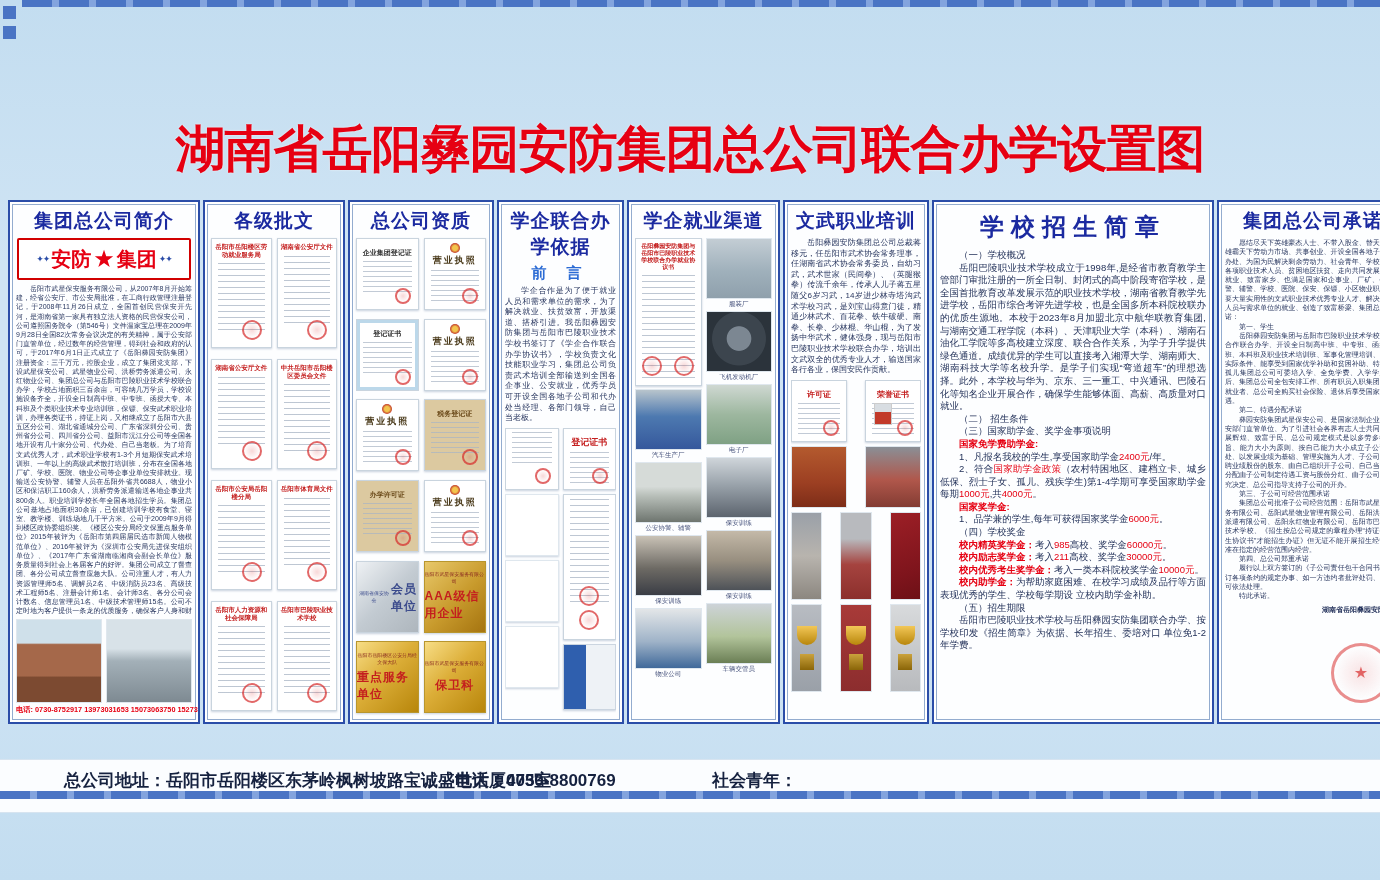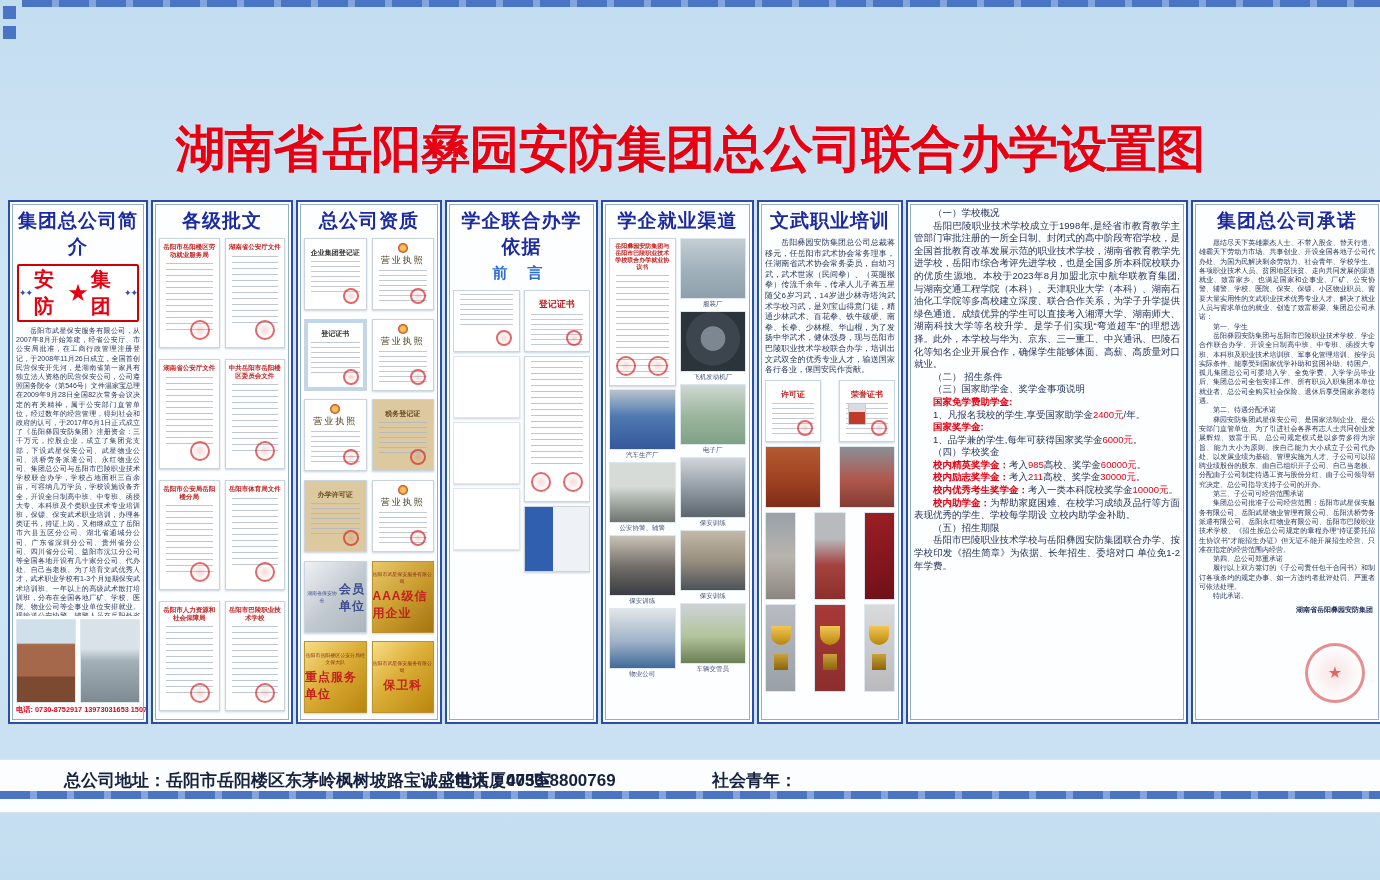--- a/index.html
+++ b/index.html
@@ -18,21 +18,21 @@
   .sq1{top:6px}.sq2{top:26px}
   
   .main-title{position:absolute;top:116px;left:0;right:0;margin:0;text-align:center;
     font-size:50px;font-weight:800;color:#e60012;letter-spacing:-1px;
     text-shadow:0 0 2px rgba(255,255,255,.8);}
   
   .panels{position:absolute;top:200px;left:8px;height:524px;display:flex;gap:3px;}
   .panel{background:#fdfeff;border:2px solid #2b4da8;box-sizing:border-box;
     box-shadow:inset 0 0 0 2px #ffffff, inset 0 0 0 3px #93accf;
     padding:5px 6px;display:flex;flex-direction:column;overflow:hidden;}
-  .p1{width:140px}.p2{width:142px}.p3{width:146px}.p4{width:153px}
+  .p1{width:192px}.p2{width:142px}.p3{width:146px}.p4{width:127px}
   .p5{width:153px}.p6{width:146px}.p7{width:282px}.p8{width:192px}
   .panel h2{margin:1px 0 4px;text-align:center;color:#1b2aa0;font-size:19px;
     font-weight:800;letter-spacing:1px;flex:0 0 auto;}
   .p7 h2{font-size:24px;letter-spacing:7px;margin:4px 0 6px;}
   
   .brand-banner{flex:0 0 38px;border:2px solid #d10000;background:#fff;border-radius:2px;
     display:flex;align-items:center;justify-content:center;gap:2px;margin:0 1px 4px;}
   .b-word{color:#e60012;font-size:20px;font-weight:800;}
   .b-stars{color:#2b4da8;font-size:9px;letter-spacing:-1px;}
   .b-star-center{color:#e60012;font-size:24px;line-height:20px;position:relative;}
@@ -82,21 +82,21 @@
   .docs-grid .doc{height:110px;}
   
   .quals-grid{display:grid;grid-template-columns:1fr 1fr;gap:5px;flex:1;}
   .q-item{height:72px;overflow:hidden;}
   .q-item .doc-lines,.q-lines{margin:3px 6px;height:34px;
     background:repeating-linear-gradient(#a8b4c4 0 1px,transparent 1px 5px);opacity:.7;}
   .q-cert-label{font-size:7px;font-weight:bold;color:#333;text-align:center;padding-top:9px;}
   .q-license{text-align:center;}
   .q-emblem{width:10px;height:10px;border-radius:50%;margin:4px auto 1px;
     background:radial-gradient(#f3c54d 35%,#c23a2a 70%);}
-  .q-lic-label{font-size:9px;font-weight:normal;color:#4a3a1a;letter-spacing:2px;}
+  .q-lic-label{font-size:9px;font-weight:bold;color:#4a3a1a;letter-spacing:2px;}
   .cert-blue{box-shadow:inset 0 0 0 3px #bcd8ea;}
   .cert-tan{background:#dcc9a0;}
   .cert-tan .q-cert-label{color:#6b4a1a;}
   .plaque-gold,.plaque-gold-sq{background:linear-gradient(135deg,#f7dd85,#dcae38 45%,#b8860b);
     display:flex;flex-direction:column;align-items:center;justify-content:center;border:1px solid #b8962e;}
   .plaque-gold-sq{background:linear-gradient(135deg,#e8c86a,#c89a2c 55%,#a57410);}
   .plaque-silver{background:linear-gradient(135deg,#eef1f4,#c3cbd2 50%,#aeb6bd);
     display:flex;flex-direction:row;align-items:center;justify-content:center;}
   .q-item .arc{font-size:5.5px;color:#8a2b20;text-align:center;transform:scale(.9);width:110%;}
   .plaque-silver .arc{color:#3a4a8c;}
@@ -292,20 +292,21 @@
         <div class="q-item plaque-gold">
           <div class="arc">岳阳市武星保安服务有限公司</div>
           <div class="big">保卫科</div>
         </div>
       </div>
   </section>
 
   <section class="panel p4">
     <h2>学企联合办学依据</h2>
     <div class="preface">前 言</div>
+    <div class="basis-body">学企合作是为了便于就业人员和需求单位的需求，为了解决就业、扶贫致富，开放渠道、搭桥引进。我岳阳彝园安防集团与岳阳市巴陵职业技术学校书签订了《学企合作联合办学协议书》，学校负责文化技能职业学习，集团总公司负责武术培训全部输送到全国各企事业、公安就业，优秀学员可开设全国各地子公司和代办处当经理、各部门领导，自己当老板。</div>
     <div class="basis-cols">
       <div class="b-col">
           <div class="b-item b-cert">
             <div class="q-lines"></div>
             <div class="stamp s-sm"></div>
           </div>
           <div class="b-item b-photo ph tone-sign-photo"></div>
           <div class="b-item b-photo ph tone-banner-photo"></div>
           <div class="b-item b-photo ph tone-banner-photo"></div>
         </div>
@@ -412,27 +413,29 @@
             <div class="cup"></div>
           </div>
           <div class="t-item ph tone-trophy3">
             <div class="cup"></div>
           </div>
         </div>
       </div>
   </section>
 
   <section class="panel p7">
+    <h2>学校招生简章</h2>
     <div class="adm-body">
         <p class="adm-p"><span>（一）学校概况</span></p>
         <p class="adm-p"><span>岳阳巴陵职业技术学校成立于1998年,是经省市教育教学主管部门审批注册的一所全日制、封闭式的高中阶段寄宿学校，是全国首批教育改革发展示范的职业技术学校，湖南省教育教学先进学校，岳阳市综合考评先进学校，也是全国多所本科院校联办的优质生源地。本校于2023年8月加盟北京中航华联教育集团,与湖南交通工程学院（本科）、天津职业大学（本科）、湖南石油化工学院等多高校建立深度、联合合作关系，为学子升学提供绿色通道。成绩优异的学生可以直接考入湘潭大学、湖南师大、湖南科技大学等名校升学。是学子们实现“弯道超车”的理想选择。此外，本学校与华为、京东、三一重工、中兴通讯、巴陵石化等知名企业开展合作，确保学生能够体面、高薪、高质量对口就业。</span></p>
         <p class="adm-p"><span>（二） 招生条件</span></p>
         <p class="adm-p"><span>（三）国家助学金、奖学金事项说明</span></p>
         <p class="adm-p"><span class="srb">国家免学费助学金:</span></p>
         <p class="adm-p"><span>1、凡报名我校的学生,享受国家助学金</span><span class="sr">2400元</span><span>/年。</span></p>
+        <p class="adm-p"><span>2、符合</span><span class="sr">国家助学金政策</span><span>（农村特困地区、建档立卡、城乡低保、烈士子女、孤儿、残疾学生)第1-4学期可享受国家助学金每期</span><span class="sr">1000元</span><span>,共</span><span class="sr">4000元</span><span>。</span></p>
         <p class="adm-p"><span class="srb">国家奖学金:</span></p>
         <p class="adm-p"><span>1、品学兼的学生,每年可获得国家奖学金</span><span class="sr">6000元</span><span>。</span></p>
         <p class="adm-p"><span>（四）学校奖金</span></p>
         <p class="adm-p"><span class="srb">校内精英奖学金：</span><span>考入</span><span class="sr">985</span><span>高校、奖学金</span><span class="sr">60000元</span><span>。</span></p>
         <p class="adm-p"><span class="srb">校内励志奖学金：</span><span>考入</span><span class="sr">211</span><span>高校、奖学金</span><span class="sr">30000元</span><span>。</span></p>
         <p class="adm-p"><span class="srb">校内优秀考生奖学金：</span><span>考入一类本科院校奖学金</span><span class="sr">10000元</span><span>。</span></p>
         <p class="adm-p"><span class="srb">校内助学金：</span><span>为帮助家庭困难、在校学习成绩及品行等方面表现优秀的学生、学校每学期设 立校内助学金补助。</span></p>
         <p class="adm-p"><span>（五）招生期限</span></p>
         <p class="adm-p"><span>岳阳市巴陵职业技术学校与岳阳彝园安防集团联合办学、按学校印发《招生简章》为依据、长年招生、委培对口 单位免1-2年学费。</span></p>
       </div>

